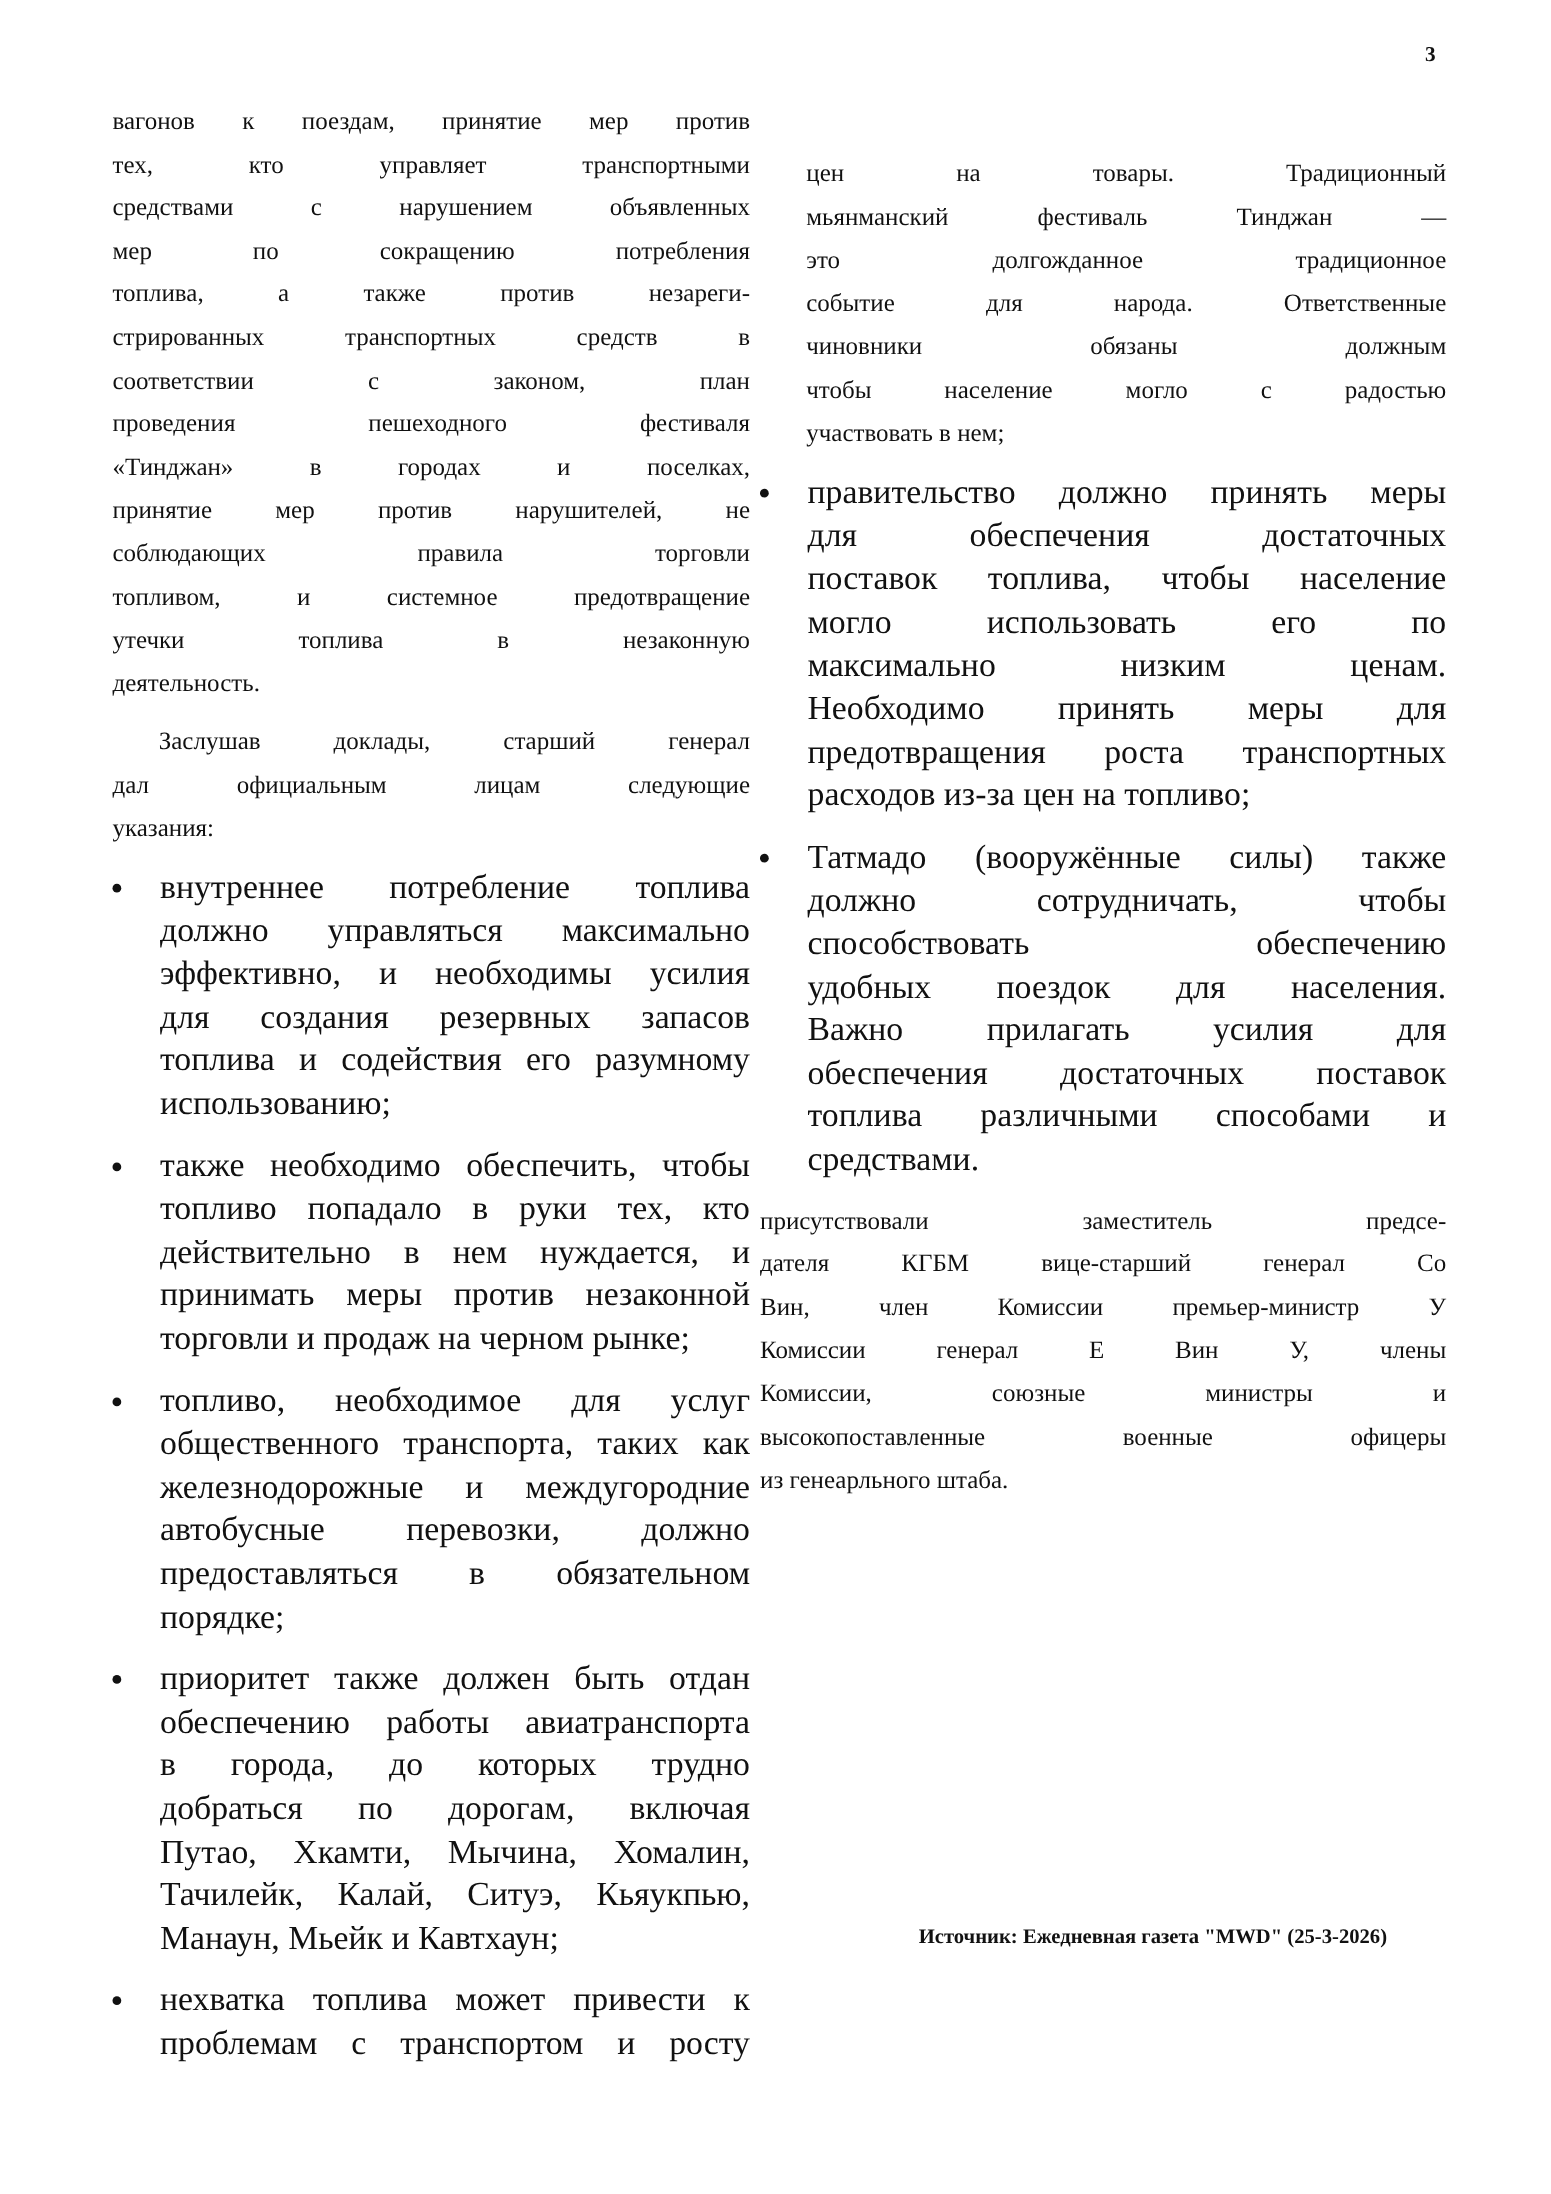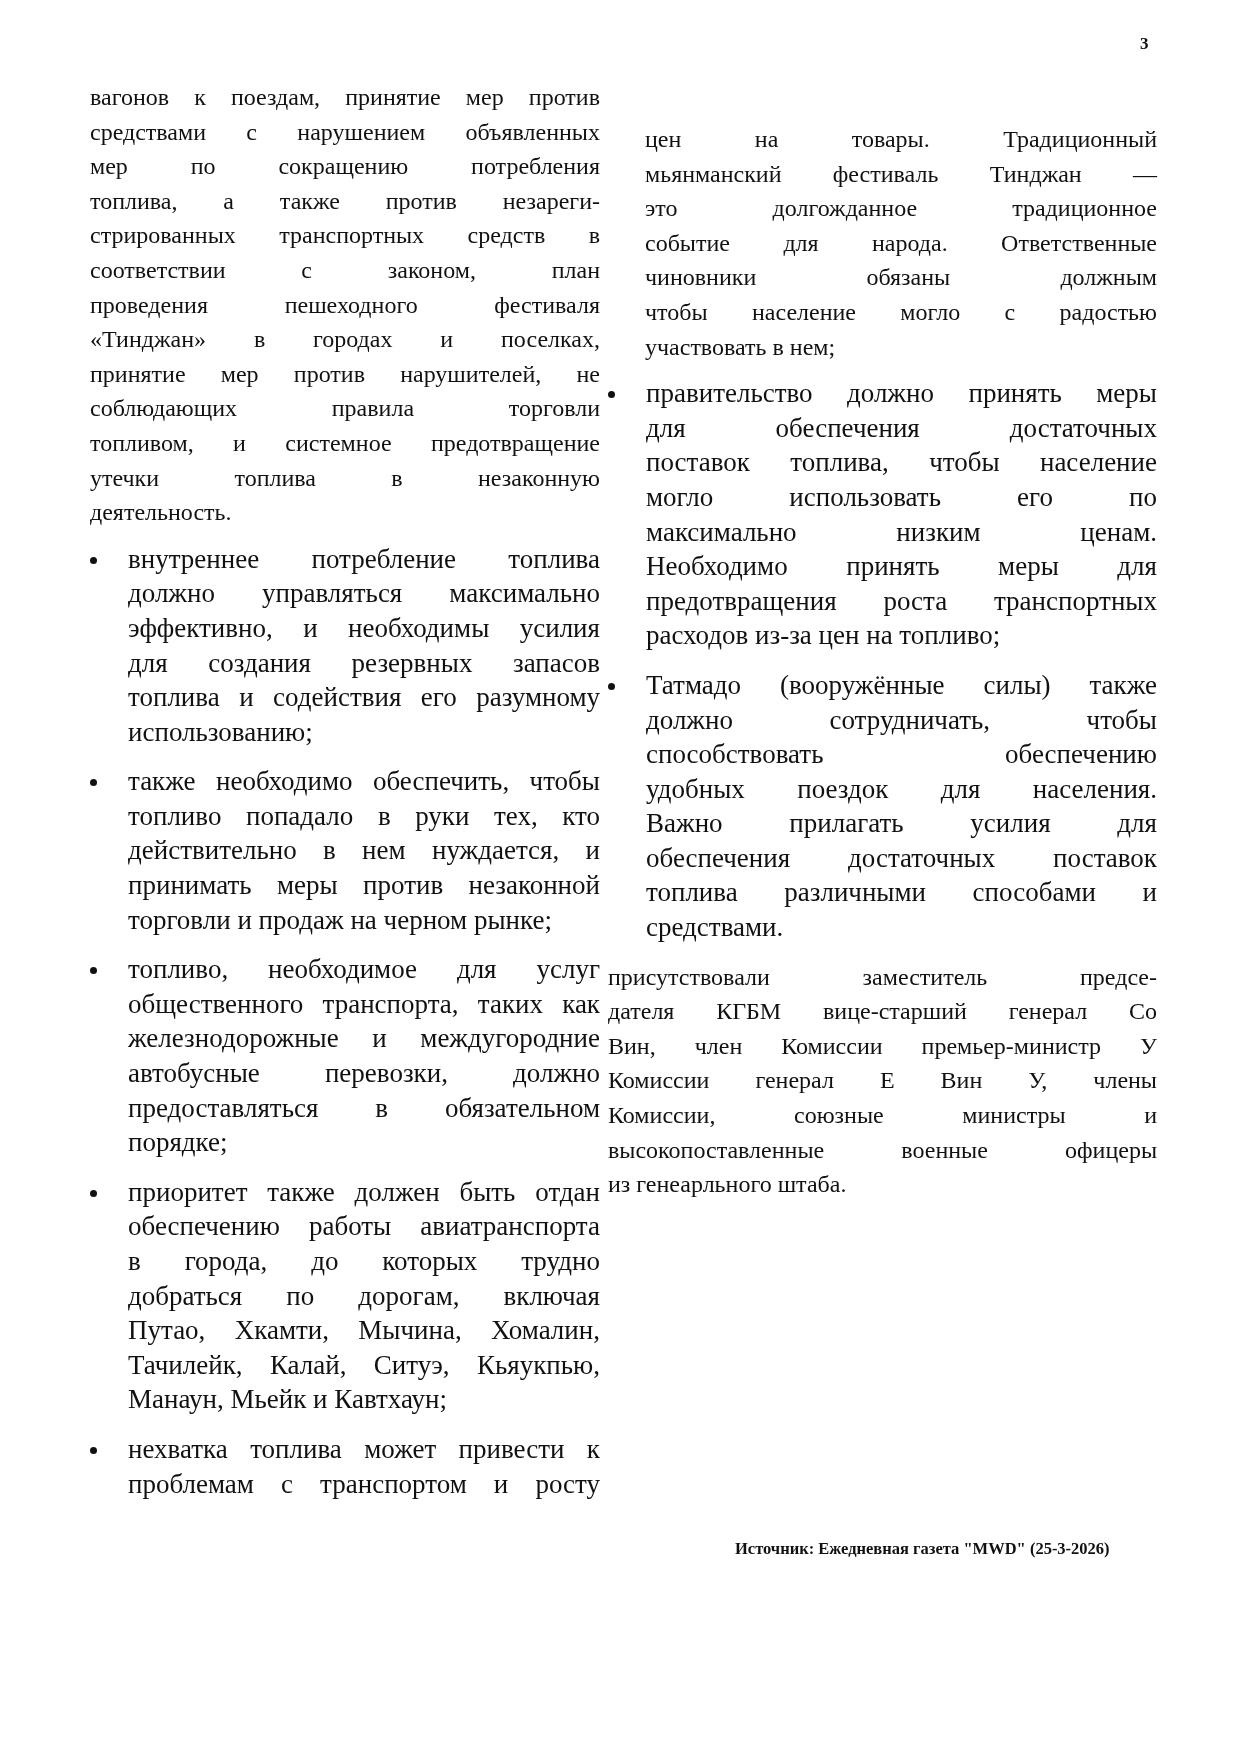--- a/index.html
+++ b/index.html
@@ -8,21 +8,21 @@
     font-family: "Liberation Serif", "DejaVu Serif", serif;
     color: #111111;
   }
   .page-number {
     position: absolute; top: 34px; left: 1140px;
     font-weight: bold; font-size: 17px;
   }
   .col { position: absolute; top: 80px; }
   .col-left { left: 90px; width: 510px; }
   .col-right { left: 645px; width: 512px; }
-  .para { margin: 0 0 12px 0; font-size: 24px; line-height: 34.6px; }
+  .para { margin: 0 0 12px 0; font-size: 20px; line-height: 34.6px; }
   .line {
     display: block; text-align: justify; text-align-last: justify;
     white-space: nowrap; height: 34.6px;
   }
   .line.last { text-align-last: left; }
   .indent { text-indent: 37px; }
   .bullet-item { position: relative; padding-left: 38px; margin: 0 0 15px 0; font-size: 27px; line-height: 34.6px; }
   .bullet-dot {
     position: absolute; left: 0; top: 15px;
     width: 7px; height: 7px; border-radius: 50%; background: #111111;
@@ -34,32 +34,38 @@
   }
 </style>
 </head>
 <body>
 
 <div class="page-number">3</div>
 
 <div class="col col-left">
   <p class="para" id="intro-para">
       <span class="line">вагонов к поездам, принятие мер против</span>
+      <span class="line">тех, кто управляет транспортными</span>
       <span class="line">средствами с нарушением объявленных</span>
       <span class="line">мер по сокращению потребления</span>
       <span class="line">топлива, а также против незареги-</span>
       <span class="line">стрированных транспортных средств в</span>
       <span class="line">соответствии с законом, план</span>
       <span class="line">проведения пешеходного фестиваля</span>
       <span class="line">«Тинджан» в городах и поселках,</span>
       <span class="line">принятие мер против нарушителей, не</span>
       <span class="line">соблюдающих правила торговли</span>
       <span class="line">топливом, и системное предотвращение</span>
       <span class="line">утечки топлива в незаконную</span>
       <span class="line last">деятельность.</span>
+    </p>
+  <p class="para" id="instr-para">
+      <span class="line indent">Заслушав доклады, старший генерал</span>
+      <span class="line">дал официальным лицам следующие</span>
+      <span class="line last">указания:</span>
     </p>
   <div id="left-bullets">
       <div class="bullet-item">
         <span class="bullet-dot"></span>
         <div>
           <span class="line">внутреннее потребление топлива</span>
           <span class="line">должно управляться максимально</span>
           <span class="line">эффективно, и необходимы усилия</span>
           <span class="line">для создания резервных запасов</span>
           <span class="line">топлива и содействия его разумному</span>

